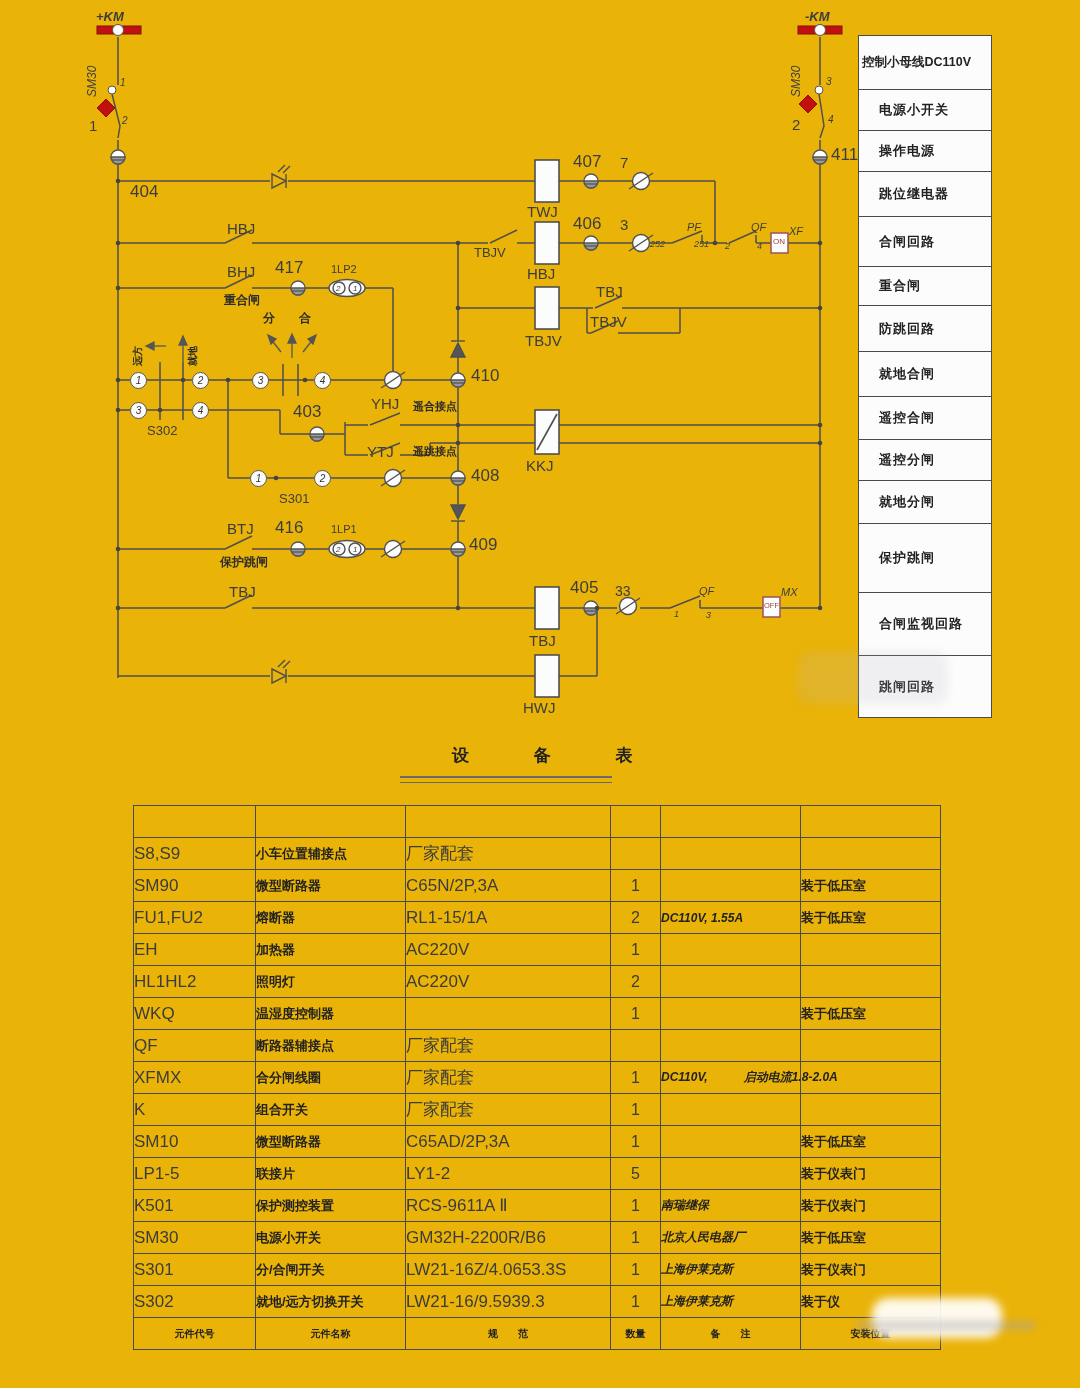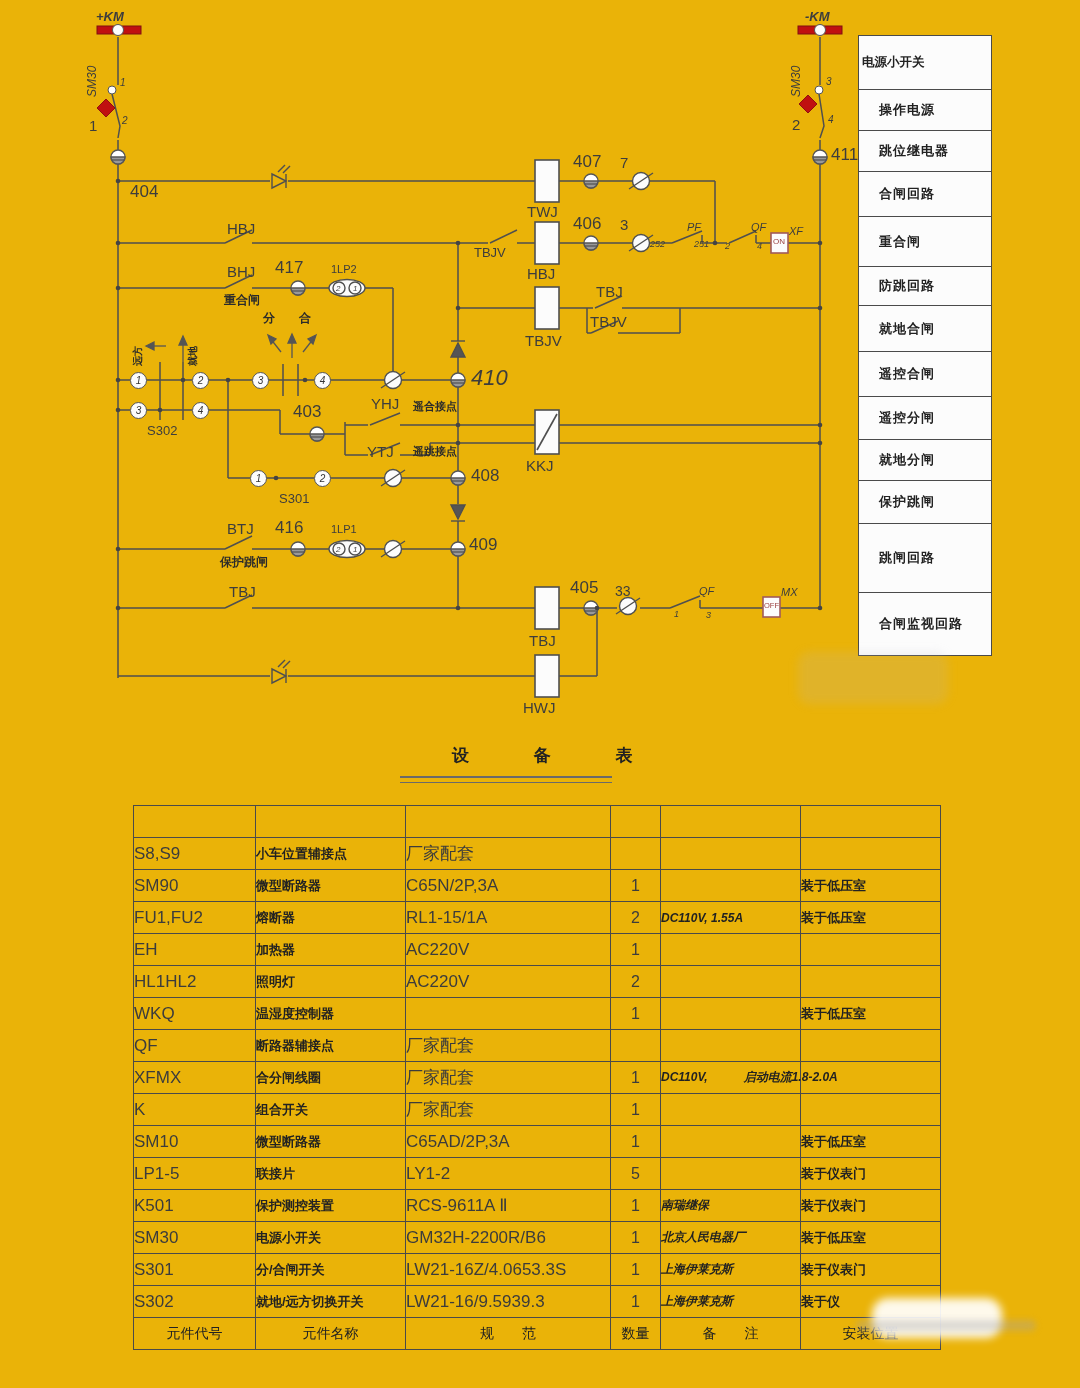--- a/index.html
+++ b/index.html
@@ -43,21 +43,21 @@
   
   table.dev{position:absolute;left:133px;top:805px;width:807px;border-collapse:collapse;
             table-layout:fixed;border-radius:27px;}
   table.dev td{border:1.4px solid #4a4a4a;height:31px;padding:0;white-space:nowrap;overflow:visible;}
   td.c-code{font-size:17px;color:#3c3c3c;padding-left:16px;}
   td.c-name{font-size:13px;font-weight:600;color:#222;padding-left:22px;}
   td.c-spec{font-size:17px;color:#3c3c3c;padding-left:10px;}
   td.c-qty{font-size:16px;color:#3c3c3c;text-align:center;}
   td.c-rem{font-size:12px;font-weight:600;color:#222;padding-left:10px;font-style:italic;}
   td.c-loc{font-size:13px;font-weight:600;color:#222;padding-left:10px;}
-  table.dev tfoot td{text-align:center;font-size:14px;font-weight:400;color:#222;padding:0;margin-top:32px;}
+  table.dev tfoot td{text-align:center;font-size:10px;font-weight:700;color:#222;padding:0;margin-top:32px;}
   .smudge1{position:absolute;left:798px;top:652px;width:150px;height:52px;
            background:rgba(185,185,192,.18);filter:blur(5px);border-radius:12px;}
   .smudge2{position:absolute;left:872px;top:1298px;width:130px;height:40px;
            background:rgba(255,255,255,.92);filter:blur(4px);border-radius:16px;}
   .smudge3{position:absolute;left:856px;top:1320px;width:180px;height:11px;
            background:rgba(160,160,172,.35);filter:blur(3px);border-radius:6px;}
 </style>
 </head>
 <body>
 
@@ -316,21 +316,21 @@
   <span class="lab cn" style="left:299px;top:312px;font-size:12px;">合</span>
   <span class="lab cn vert" style="left:133px;top:366px;font-size:10px;">远方</span>
   <span class="lab cn vert" style="left:188px;top:366px;font-size:10px;">就地</span>
   <span class="lab" style="left:147px;top:424px;font-size:13px;">S302</span>
   <span class="lab" style="left:293px;top:403px;font-size:17px;">403</span>
   <span class="lab" style="left:371px;top:396px;font-size:15px;">YHJ</span>
   <span class="lab cn" style="left:413px;top:401px;font-size:11px;">遥合接点</span>
   <span class="lab" style="left:367px;top:444px;font-size:15px;">YTJ</span>
   <span class="lab cn" style="left:413px;top:446px;font-size:11px;">遥跳接点</span>
   <span class="lab" style="left:279px;top:492px;font-size:13px;">S301</span>
-  <span class="lab" style="left:471px;top:367px;font-size:22px;font-style:italic;">410</span>
+  <span class="lab" style="left:471px;top:367px;font-size:17px;">410</span>
   <span class="lab" style="left:471px;top:467px;font-size:17px;">408</span>
   <span class="lab" style="left:525px;top:333px;font-size:15px;">TBJV</span>
   <span class="lab" style="left:596px;top:284px;font-size:15px;">TBJ</span>
   <span class="lab" style="left:590px;top:314px;font-size:15px;">TBJV</span>
   <span class="lab" style="left:526px;top:458px;font-size:15px;">KKJ</span>
   <span class="lab" style="left:227px;top:521px;font-size:15px;">BTJ</span>
   <span class="lab cn" style="left:220px;top:556px;font-size:12px;">保护跳闸</span>
   <span class="lab" style="left:275px;top:519px;font-size:17px;">416</span>
   <span class="lab" style="left:331px;top:524px;font-size:11px;">1LP1</span>
   <span class="lab" style="left:469px;top:536px;font-size:17px;">409</span>
@@ -353,20 +353,23 @@
   <span class="circ" style="left:192px;top:402px;">4</span>
   <span class="circ" style="left:250px;top:470px;">1</span>
   <span class="circ" style="left:314px;top:470px;">2</span>
   <span class="tiny" style="left:336px;top:284px;">2</span>
   <span class="tiny" style="left:353px;top:284px;">1</span>
   <span class="tiny" style="left:336px;top:545px;">2</span>
   <span class="tiny" style="left:353px;top:545px;">1</span>
 
   <div class="fn">
 
+      <div class="fn-row">
+        <span>控制小母线DC110V</span>
+      </div>
 
       <div class="fn-row">
         <span>电源小开关</span>
       </div>
 
       <div class="fn-row">
         <span>操作电源</span>
       </div>
 
       <div class="fn-row">
@@ -399,25 +402,25 @@
 
       <div class="fn-row">
         <span>就地分闸</span>
       </div>
 
       <div class="fn-row">
         <span>保护跳闸</span>
       </div>
 
       <div class="fn-row">
+        <span>合闸监视回路</span>
+      </div>
+
+      <div class="fn-row">
         <span>跳闸回路</span>
-      </div>
-
-      <div class="fn-row">
-        <span>合闸监视回路</span>
       </div>
     </div>
 
   <div class="dev-title">设 备 表</div>
   <div class="dev-rule"></div>
 
   <table class="dev">
     <colgroup>
       <col style="width:122px">
         <col style="width:150px">

